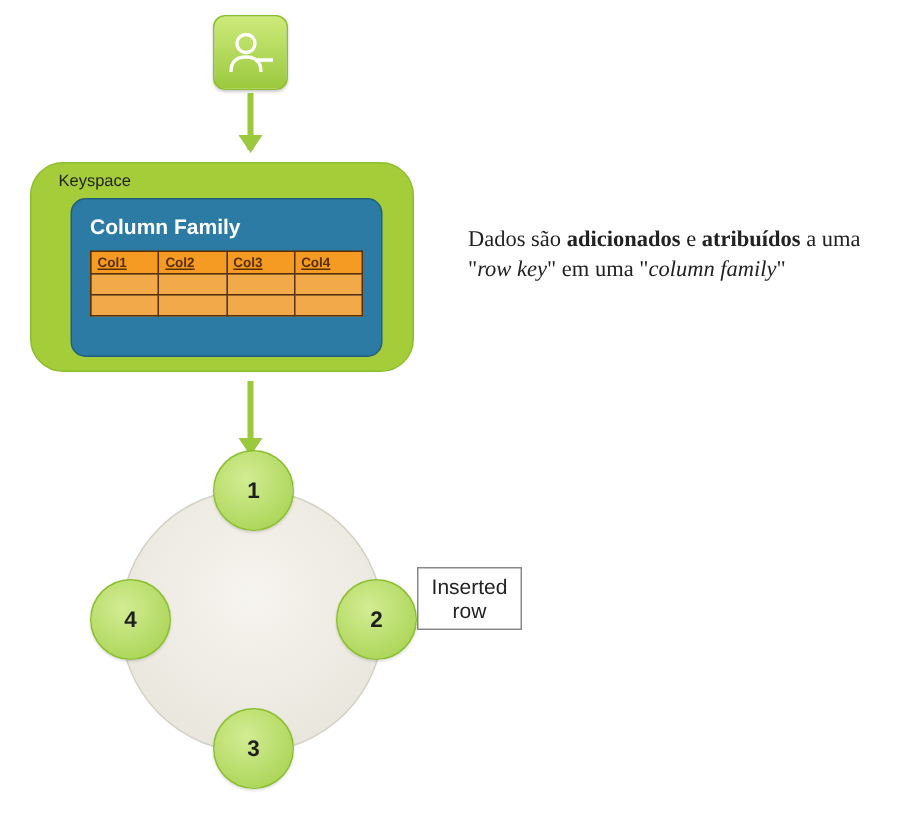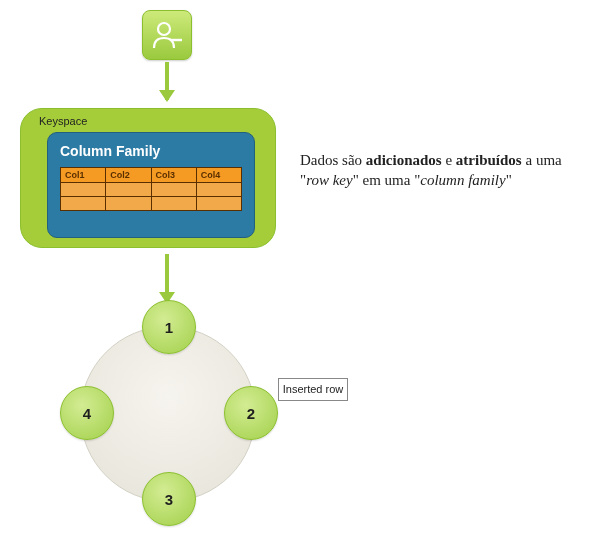--- a/index.html
+++ b/index.html
@@ -80,37 +80,38 @@
     font-family: "Segoe UI", Arial, sans-serif;
   }
   .cf-table th {
     background: #f59a22;
     color: #5a2f00;
     font-size: 9px;
     font-weight: 600;
     text-align: left;
     padding: 2px 4px;
     border: 1px solid #5a2f00;
+    text-decoration: underline;
   }
   .cf-table td {
     background: #f2a94a;
     border: 1px solid #5a2f00;
     height: 14px;
   }
 
   
   .caption {
     position: absolute;
     font-family: Georgia, "Times New Roman", serif;
     font-size: 15px;
     color: #222;
     line-height: 1.35;
     width: 280px;
   }
-  .caption1 { left: 300px; top: 150px; }
+  .caption1 { left: 312px; top: 150px; }
   .caption2 { left: 300px; top: 390px; }
 
   
   .ring-wrap {
     position: absolute;
     left: 60px; top: 300px;
     width: 220px; height: 230px;
   }
   .ring {
     position: absolute;
@@ -139,21 +140,21 @@
   .n4 { left: 0px;  top: 86px; }
 
   .inserted-label {
     position: absolute;
     left: 218px; top: 78px;
     width: 70px;
     padding: 4px 2px;
     background: #fff;
     border: 1px solid #888;
     font-family: "Segoe UI", Arial, sans-serif;
-    font-size: 11px;
+    font-size: 14px;
     text-align: center;
     line-height: 1.15;
     color: #222;
   }
 
 </style>
 </head>
 <body>
 <div class="stage">
 

